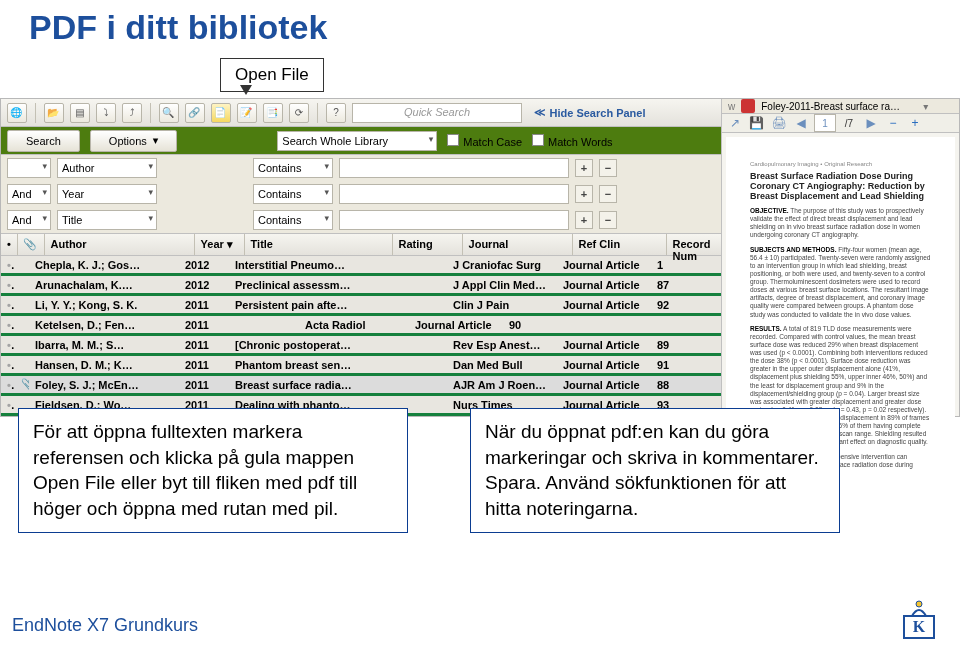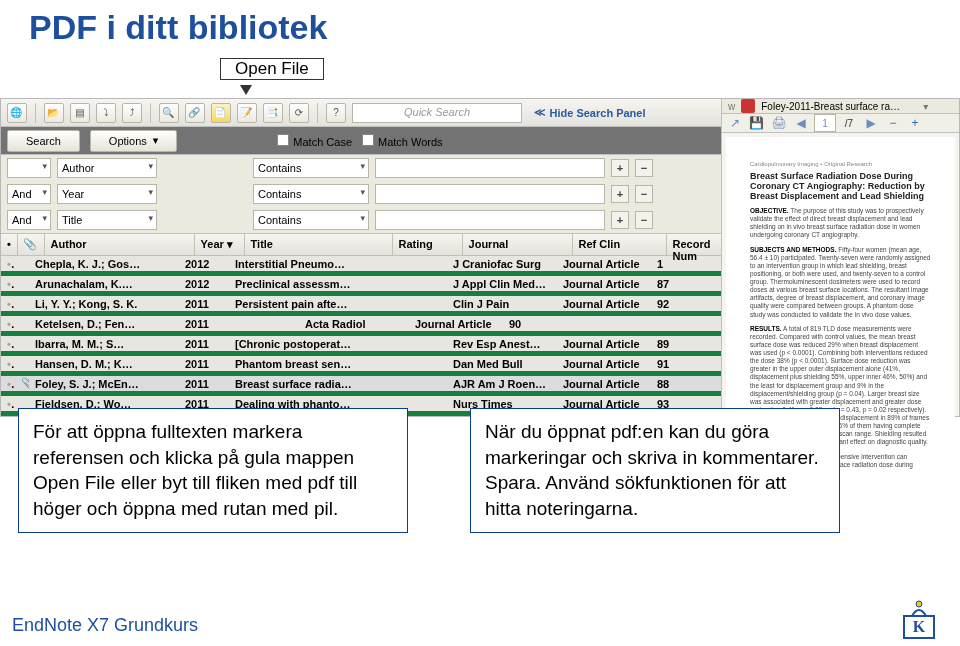--- a/index.html
+++ b/index.html
@@ -17,21 +17,21 @@
     color: #1d4f9c;
     font-weight: 700;
     padding: 8px 0 4px 12px;
     margin-left: 17px;
   }
   .open-file-box {
     position: absolute;
     top: 58px;
     left: 220px;
     border: 1px solid #333;
-    padding: 0 14px;
+    padding: 6px 14px;
     font-size: 17px;
     background: #fff;
   }
   .app {
     position: absolute;
     top: 98px;
     left: 0;
     right: 0;
     border: 1px solid #b8b8b8;
     background: #e8e6e0;
@@ -74,21 +74,21 @@
     color: #2a5aa0; font-weight: bold;
     margin-left: 6px;
   }
   .toolbar2 {
     display: flex;
     align-items: center;
     height: 28px;
     border-bottom: 1px solid #c0c0c0;
     padding: 0 6px;
     gap: 10px;
-    background: #737373;
+    background: #4d7c0f;
   }
   .btn {
     height: 22px;
     padding: 0 18px;
     border: 1px solid #b8b5a9;
     border-radius: 2px;
     background: linear-gradient(#fff,#e6e3d7);
     display: inline-flex;
     align-items: center;
   }
@@ -103,21 +103,21 @@
   .checkbox {
     width: 12px; height: 12px; border: 1px solid #888; background: #fff;
     display: inline-block; margin-right: 4px;
   }
   .filter-rows { background: #ece9de; border-bottom: 1px solid #c0c0c0; }
   .filter-row {
     display: flex; align-items: center; height: 26px; padding: 0 6px; gap: 6px;
   }
   .filter-row .dd.op { width: 44px; }
   .filter-row .dd.fld { width: 100px; }
-  .filter-row .dd.cmp { width: 116px; margin-left: 90px; }
+  .filter-row .dd.cmp { width: 80px; margin-left: 90px; }
   .filter-row .input {
     flex: 0 0 230px; height: 20px; border: 1px solid #b8b5a9; background: #fff;
   }
   .pm {
     width: 18px; height: 18px; border: 1px solid #b8b5a9; background: #f4f2ea;
     display: inline-flex; align-items:center; justify-content:center;
     font-weight: bold; color: #444;
   }
   .gridhead {
     display: flex; height: 22px; background: linear-gradient(#f6f5f0,#e4e2dc);
@@ -130,21 +130,21 @@
   .c-att  { flex: 0 0 14px; }
   .c-auth { flex: 0 0 150px; }
   .c-year { flex: 0 0 50px; }
   .c-title{ flex: 0 0 148px; }
   .c-rate { flex: 0 0 70px; }
   .c-jrnl { flex: 0 0 110px; }
   .c-ref  { flex: 0 0 94px; }
   .c-num  { flex: 0 0 60px; }
   .gridrow {
     display: flex; height: 20px; align-items: center;
-    border-bottom: 5px solid #15803d; font-weight: bold;
+    border-bottom: 3px solid #15803d; font-weight: bold;
   }
   .gridrow div { padding: 3px 6px; white-space: nowrap; overflow: hidden; text-overflow: ellipsis; }
   .gridrow.sel { background: #dcdcdc; }
   .dotcell::before { content:"•"; color:#a3a3a3; }
   .paperclip {
     width: 10px; height: 10px; display: inline-block;
   }
   .right-pane {
     position: absolute;
     right: 0; top: 0; bottom: 0; width: 238px;
@@ -241,20 +241,21 @@
         </span>
       </div>
 
       <div class="toolbar2">
         <div class="btn">Search</div>
         <div class="btn">
           <span>Options</span>
           <span style="margin-left:6px">▾</span>
         </div>
         <div style="flex:0 0 80px"></div>
+        <div class="dd" style="width:160px">Search Whole Library</div>
         <label><span class="checkbox"></span><span>Match Case</span></label>
         <label><span class="checkbox"></span><span>Match Words</span></label>
       </div>
 
       <div class="filter-rows">
         <div class="filter-row">
           <div class="dd op"></div>
           <div class="dd fld">Author</div>
           <div class="dd cmp">Contains</div>
           <div class="input"></div>

